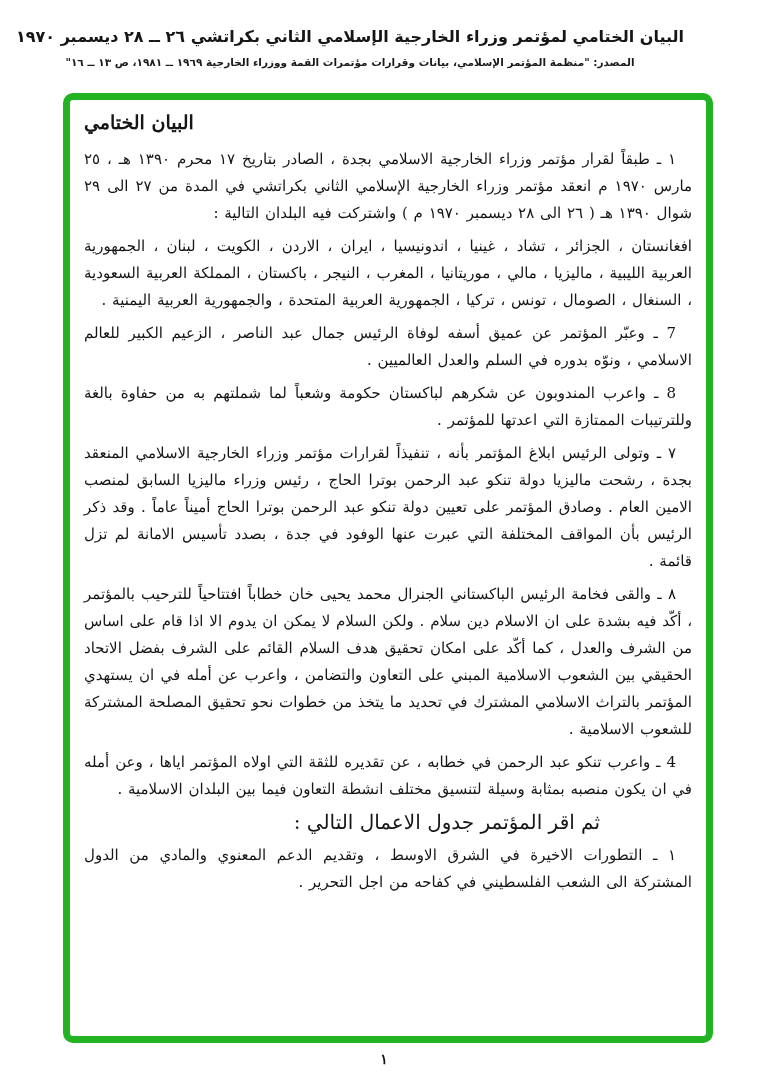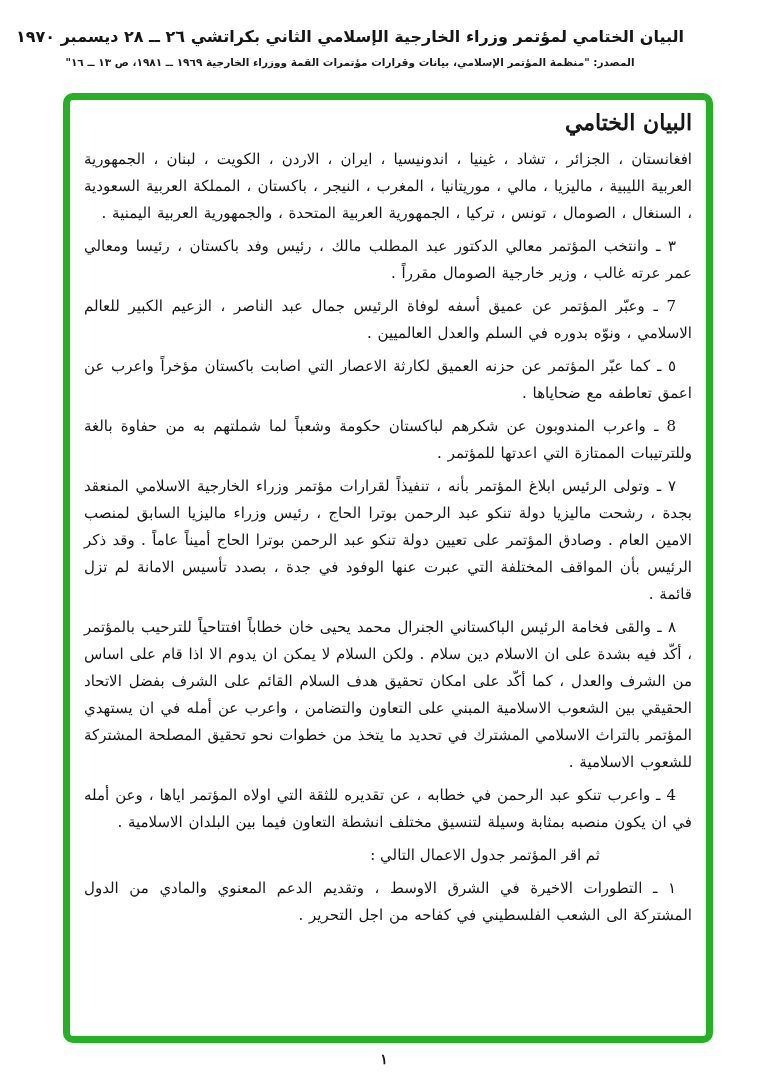--- a/index.html
+++ b/index.html
@@ -43,41 +43,41 @@
     height: 950px;
     box-sizing: border-box;
     border: 7px solid #22b222;
     border-radius: 10px;
     background: #ffffff;
     padding: 8px 14px 6px 14px;
     overflow: hidden;
   }
   .doc-title {
     direction: rtl;
-    text-align: right;
-    font-size: 22px;
+    text-align: left;
+    font-size: 19px;
     font-weight: bold;
     margin: 2px 0 12px 0;
     line-height: 24px;
   }
   .para {
     direction: rtl;
     text-align: justify;
     font-size: 15px;
     line-height: 27px;
     margin: 0 0 6px 0;
     word-spacing: 1px;
   }
   .para.indent {
     text-indent: 16px;
   }
   .agenda-intro {
     direction: rtl;
     text-align: right;
-    font-size: 15px;
+    font-size: 20px;
     line-height: 27px;
     margin: 0 0 6px 0;
     padding-right: 92px;
   }
   .page-number {
     position: absolute;
     top: 1051px;
     left: 0;
     width: 768px;
     text-align: center;
@@ -90,24 +90,23 @@
 <body>
 
 <header class="page-header">
   <div class="main-title">البيان الختامي لمؤتمر وزراء الخارجية الإسلامي الثاني بكراتشي ٢٦ ــ ٢٨ ديسمبر ١٩٧٠</div>
   <div class="source-line">المصدر: "منظمة المؤتمر الإسلامي، بيانات وقرارات مؤتمرات القمة ووزراء الخارجية ١٩٦٩ ــ ١٩٨١، ص ١٣ ــ ١٦"</div>
 </header>
 
 <main class="doc-box" style="border-color: rgb(34, 178, 34);">
   <h2 class="doc-title">البيان الختامي</h2>
 
+  <p class="para indent">١ ـ طبقاً لقرار مؤتمر وزراء الخارجية الاسلامي بجدة ، الصادر بتاريخ ١٧ محرم ١٣٩٠ هـ ، ٢٥ مارس ١٩٧٠ م انعقد مؤتمر وزراء الخارجية الإسلامي الثاني بكراتشي في المدة من ٢٧ الى ٢٩ شوال ١٣٩٠ هـ ( ٢٦ الى ٢٨ ديسمبر ١٩٧٠ م ) واشتركت فيه البلدان التالية :</p>
   <p class="para">افغانستان ، الجزائر ، تشاد ، غينيا ، اندونيسيا ، ايران ، الاردن ، الكويت ، لبنان ، الجمهورية العربية الليبية ، ماليزيا ، مالي ، موريتانيا ، المغرب ، النيجر ، باكستان ، المملكة العربية السعودية ، السنغال ، الصومال ، تونس ، تركيا ، الجمهورية العربية المتحدة ، والجمهورية العربية اليمنية .</p>
-  <p class="para indent">٣ ـ وانتخب المؤتمر معالي الدكتور عبد المطلب مالك ، رئيس وفد باكستان ، رئيسا ومعالي عمر عرته غالب ، وزير خارجية الصومال مقرراً .</p>
   <p class="para indent">7 ـ وعبّر المؤتمر عن عميق أسفه لوفاة الرئيس جمال عبد الناصر ، الزعيم الكبير للعالم الاسلامي ، ونوّه بدوره في السلم والعدل العالميين .</p>
-  <p class="para indent">٥ ـ كما عبّر المؤتمر عن حزنه العميق لكارثة الاعصار التي اصابت باكستان مؤخراً واعرب عن اعمق تعاطفه مع ضحاياها .</p>
   <p class="para indent">8 ـ واعرب المندوبون عن شكرهم لباكستان حكومة وشعباً لما شملتهم به من حفاوة بالغة وللترتيبات الممتازة التي اعدتها للمؤتمر .</p>
   <p class="para indent">٧ ـ وتولى الرئيس ابلاغ المؤتمر بأنه ، تنفيذاً لقرارات مؤتمر وزراء الخارجية الاسلامي المنعقد بجدة ، رشحت ماليزيا دولة تنكو عبد الرحمن بوترا الحاج ، رئيس وزراء ماليزيا السابق لمنصب الامين العام . وصادق المؤتمر على تعيين دولة تنكو عبد الرحمن بوترا الحاج أميناً عاماً . وقد ذكر الرئيس بأن المواقف المختلفة التي عبرت عنها الوفود في جدة ، بصدد تأسيس الامانة لم تزل قائمة .</p>
   <p class="para indent">٨ ـ والقى فخامة الرئيس الباكستاني الجنرال محمد يحيى خان خطاباً افتتاحياً للترحيب بالمؤتمر ، أكّد فيه بشدة على ان الاسلام دين سلام . ولكن السلام لا يمكن ان يدوم الا اذا قام على اساس من الشرف والعدل ، كما أكّد على امكان تحقيق هدف السلام القائم على الشرف بفضل الاتحاد الحقيقي بين الشعوب الاسلامية المبني على التعاون والتضامن ، واعرب عن أمله في ان يستهدي المؤتمر بالتراث الاسلامي المشترك في تحديد ما يتخذ من خطوات نحو تحقيق المصلحة المشتركة للشعوب الاسلامية .</p>
   <p class="para indent">4 ـ واعرب تنكو عبد الرحمن في خطابه ، عن تقديره للثقة التي اولاه المؤتمر اياها ، وعن أمله في ان يكون منصبه بمثابة وسيلة لتنسيق مختلف انشطة التعاون فيما بين البلدان الاسلامية .</p>
 
   <p class="agenda-intro">ثم اقر المؤتمر جدول الاعمال التالي :</p>
   <p class="para indent">١ ـ التطورات الاخيرة في الشرق الاوسط ، وتقديم الدعم المعنوي والمادي من الدول المشتركة الى الشعب الفلسطيني في كفاحه من اجل التحرير .</p>
 </main>
 
 <div class="page-number">١</div>

